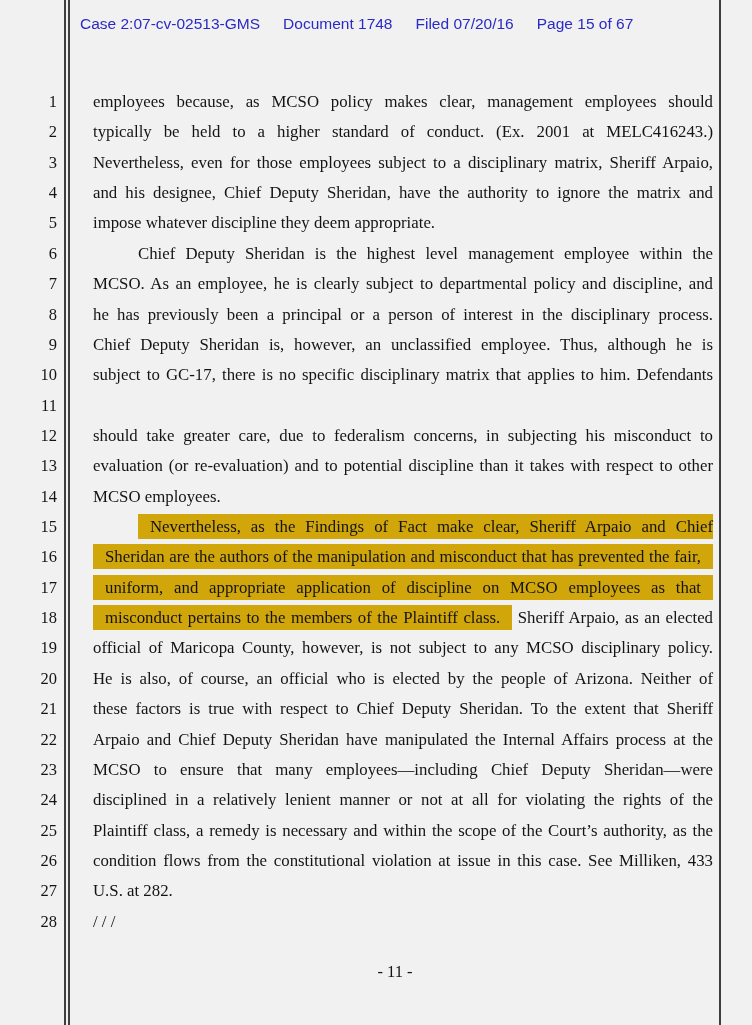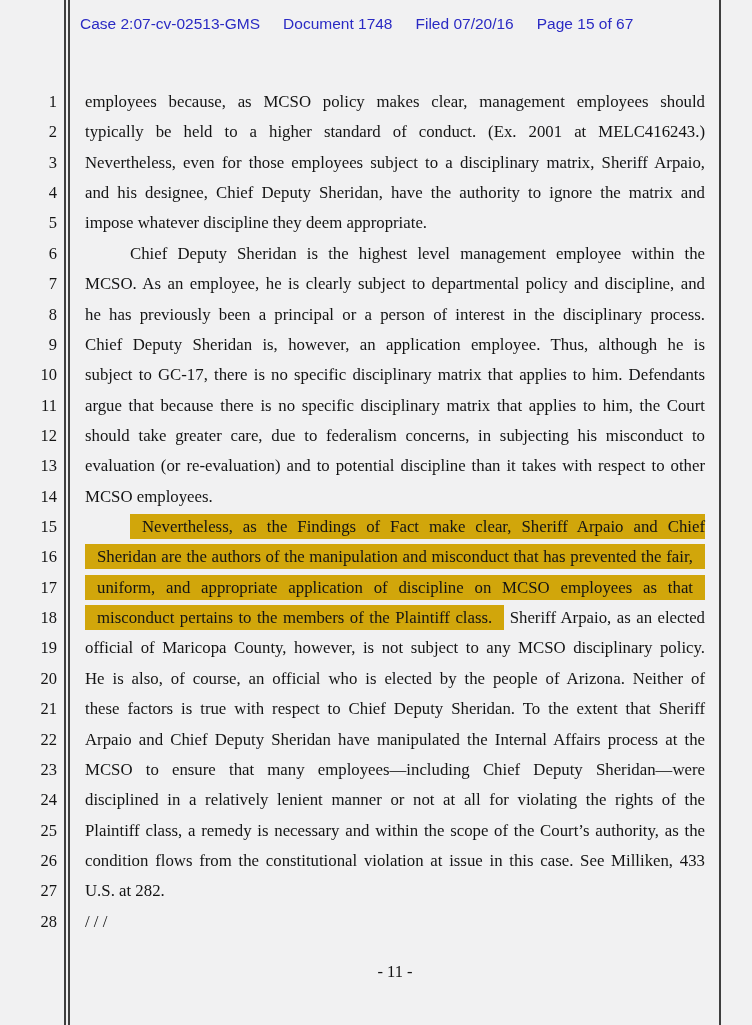--- a/index.html
+++ b/index.html
@@ -27,21 +27,21 @@
     font-size:15.5px;line-height:20px;
     color:var(--header-color,#2a2ac4);
   }
   .lines{position:absolute;top:87px;left:0;width:719px;}
   .line-row{display:flex;height:30.37px;line-height:30.37px;}
   .line-number{
     width:57px;flex:none;text-align:right;
     font-size:16.5px;
   }
   .line-text{
-    margin-left:28px;width:620px;flex:none;
+    margin-left:36px;width:620px;flex:none;
     font-size:16.8px;text-align:left;
   }
   .line-text.just{text-align:justify;text-align-last:justify;}
   .line-text.indent{padding-left:45px;width:575px;}
   .hl{background:var(--hl,#d1a60b);padding:3px 12px;}
   .it{}
   .page-footer{
     position:absolute;top:962px;left:85px;width:620px;
     text-align:center;font-size:16.5px;
   }
@@ -88,29 +88,28 @@
       <div class="line-row">
         <div class="line-number">7</div>
         <div class="line-text just"><span>MCSO.  As an employee, he is clearly subject to departmental policy and discipline, and</span></div>
       </div>
       <div class="line-row">
         <div class="line-number">8</div>
         <div class="line-text just"><span>he has previously been a principal or a person of interest in the disciplinary process.</span></div>
       </div>
       <div class="line-row">
         <div class="line-number">9</div>
-        <div class="line-text just"><span>Chief Deputy Sheridan is, however, an application employee.  Thus, although he is</span></div>
+        <div class="line-text just"><span>Chief Deputy Sheridan is, however, an unclassified employee.  Thus, although he is</span></div>
       </div>
       <div class="line-row">
         <div class="line-number">10</div>
         <div class="line-text just"><span>subject to GC-17, there is no specific disciplinary matrix that applies to him.  Defendants</span></div>
       </div>
       <div class="line-row">
         <div class="line-number">11</div>
-        <div class="line-text just"><span>argue that because there is no specific disciplinary matrix that applies to him, the Court</span></div>
       </div>
       <div class="line-row">
         <div class="line-number">12</div>
         <div class="line-text just"><span>should take greater care, due to federalism concerns, in subjecting his misconduct to</span></div>
       </div>
       <div class="line-row">
         <div class="line-number">13</div>
         <div class="line-text just"><span>evaluation (or re-evaluation) and to potential discipline than it takes with respect to other</span></div>
       </div>
       <div class="line-row">

